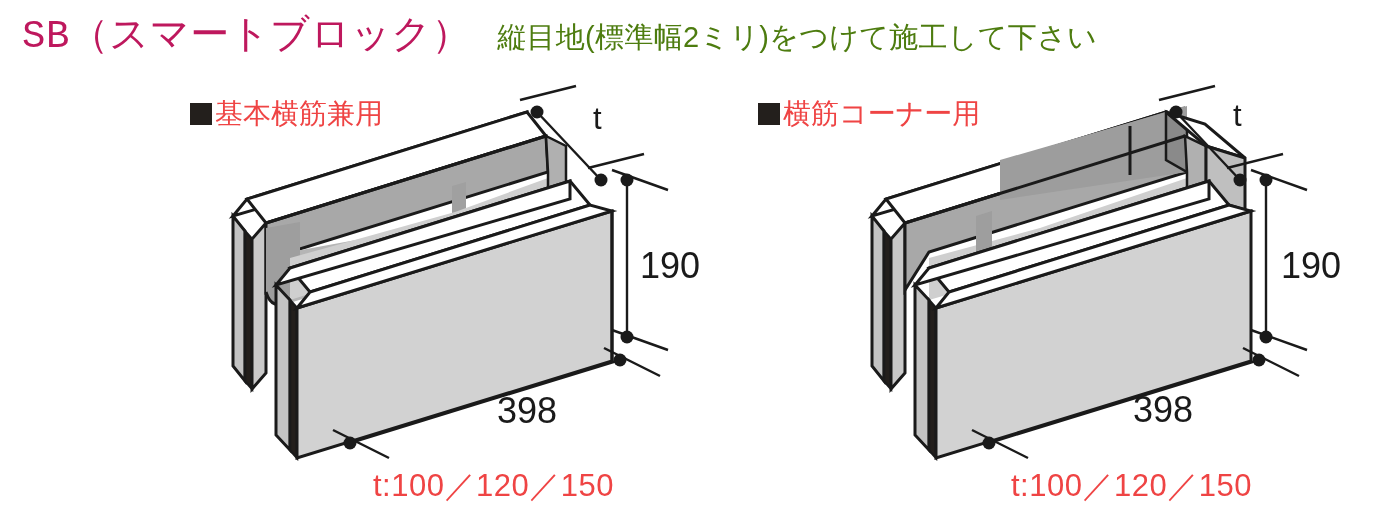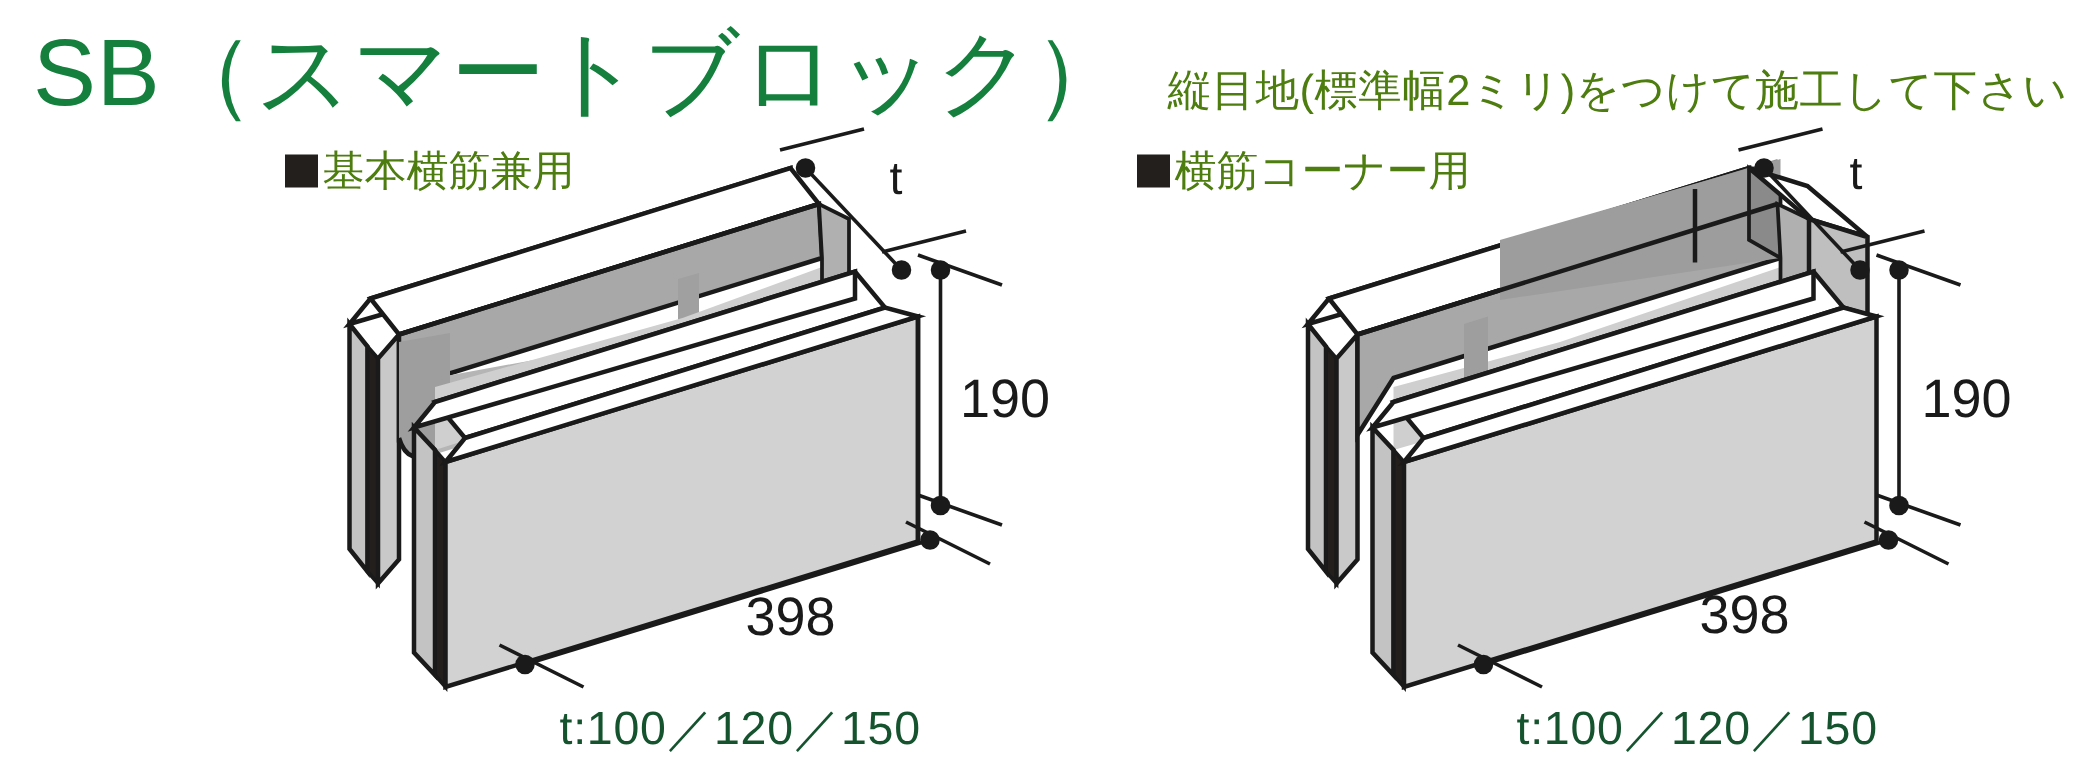--- a/index.html
+++ b/index.html
@@ -27,41 +27,42 @@
     top: 18px;
     left: 22px;
     width: 1345px;
     height: 62px;
     display: flex;
     align-items: baseline;
     gap: 26px;
     white-space: nowrap;
   }
   .title {
-    font-size: 63px;
+    font-size: 39px;
     font-weight: 400;
     letter-spacing: 0.5px;
     line-height: 1;
-    color: #15803d;
+    color: #be185d;
+    font-family: Liberation Mono, monospace;
   }
   .subtitle {
     font-size: 29px;
     font-weight: 400;
     letter-spacing: 0.3px;
     line-height: 1;
     color: #4d7c0f;
   }
 
   
   .panel-label {
     position: absolute;
     font-size: 28px;
     line-height: 1;
     white-space: nowrap;
-    color: #4d7c0f;
+    color: #ef4444;
     display: flex;
     align-items: center;
     gap: 3px;
   }
   .label-marker {
     display: inline-block;
     width: 22px;
     height: 22px;
     background: #231f1c;
   }
@@ -86,21 +87,21 @@
     color: #1a1a1a;
     white-space: nowrap;
   }
   .dim-t { font-size: 31px; }
   .caption {
     position: absolute;
     font-size: 31px;
     line-height: 1;
     letter-spacing: 0.5px;
     white-space: nowrap;
-    color: #14532d;
+    color: #ef4444;
   }
 
   
   #dim-t-left      { left: 593px; top: 103px; }
   #dim-190-left    { left: 640px; top: 248px; }
   #dim-398-left    { left: 497px; top: 393px; }
   #caption-left    { left: 373px; top: 470px; }
   
   #dim-t-right     { left: 1233px; top: 100px; }
   #dim-190-right   { left: 1281px; top: 248px; }

